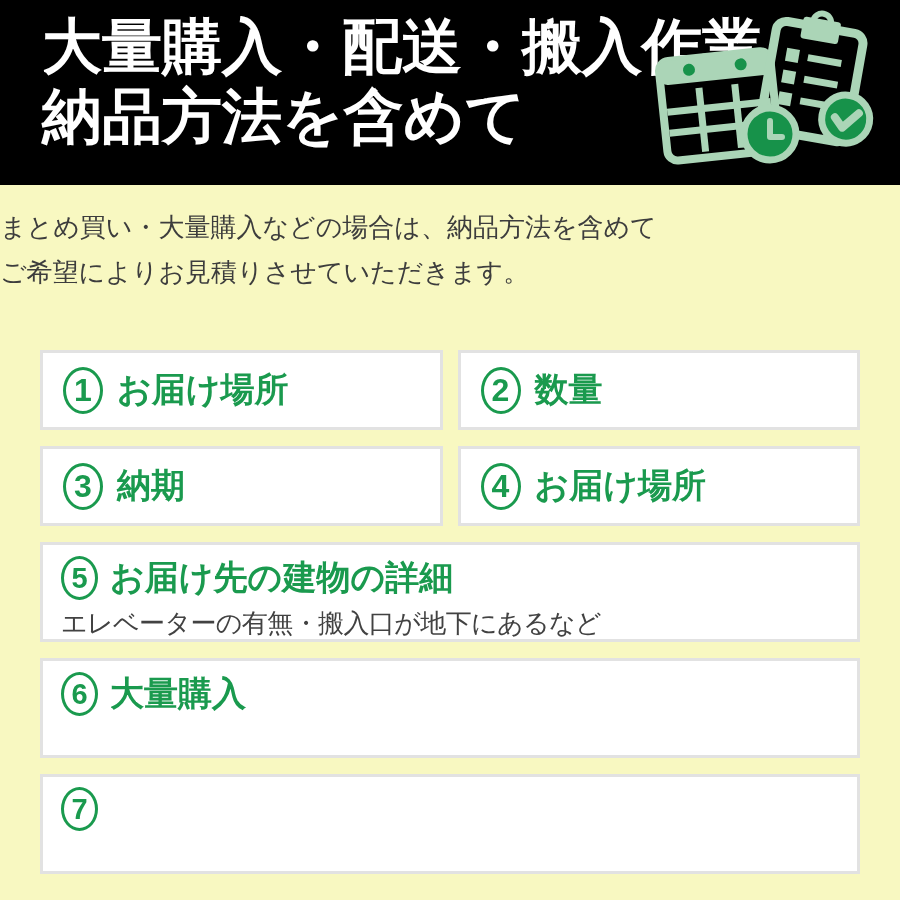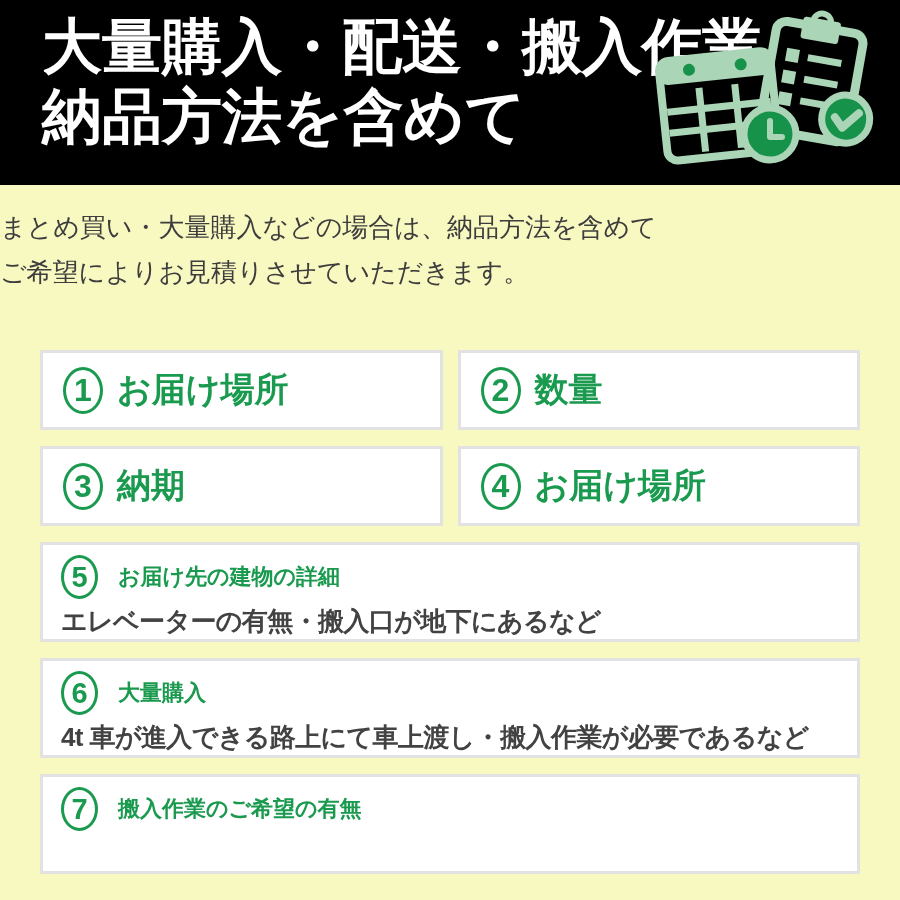--- a/index.html
+++ b/index.html
@@ -94,28 +94,27 @@
     font-size:29px;
     margin-right:12px;
   }
   .item-title{
     color:#1a9a4e;
     font-weight:bold;
     font-size:34px;
     white-space:nowrap;
   }
   .detail .item-title{
-    font-size:22px;
-    margin-left:8px;
+    font-size:34px;
   }
   .item-note{
     margin-top:5px;
     color:#424242;
     font-size:26px;
-    font-weight:700;
+    font-weight:400;
     letter-spacing:-0.6px;
     white-space:nowrap;
   }
 </style>
 </head>
 <body>
 
 <div class="header">
   <div class="header-title">
     <div>大量購入・配送・搬入作業</div>
@@ -195,23 +194,21 @@
       <span class="item-title">お届け先の建物の詳細</span>
     </div>
     <div class="item-note">エレベーターの有無・搬入口が地下にあるなど</div>
   </div>
 
   <div class="item-box detail">
     <div class="head-row">
       <span class="num-circle">6</span>
       <span class="item-title">大量購入</span>
     </div>
-    <div class="item-note">4t 車が進入できる路上にて車上渡し・搬入作業が必要であるなど</div>
   </div>
 
   <div class="item-box detail">
     <div class="head-row">
       <span class="num-circle">7</span>
-      <span class="item-title">搬入作業のご希望の有無</span>
     </div>
   </div>
 
 </div>
 
 </body></html>

